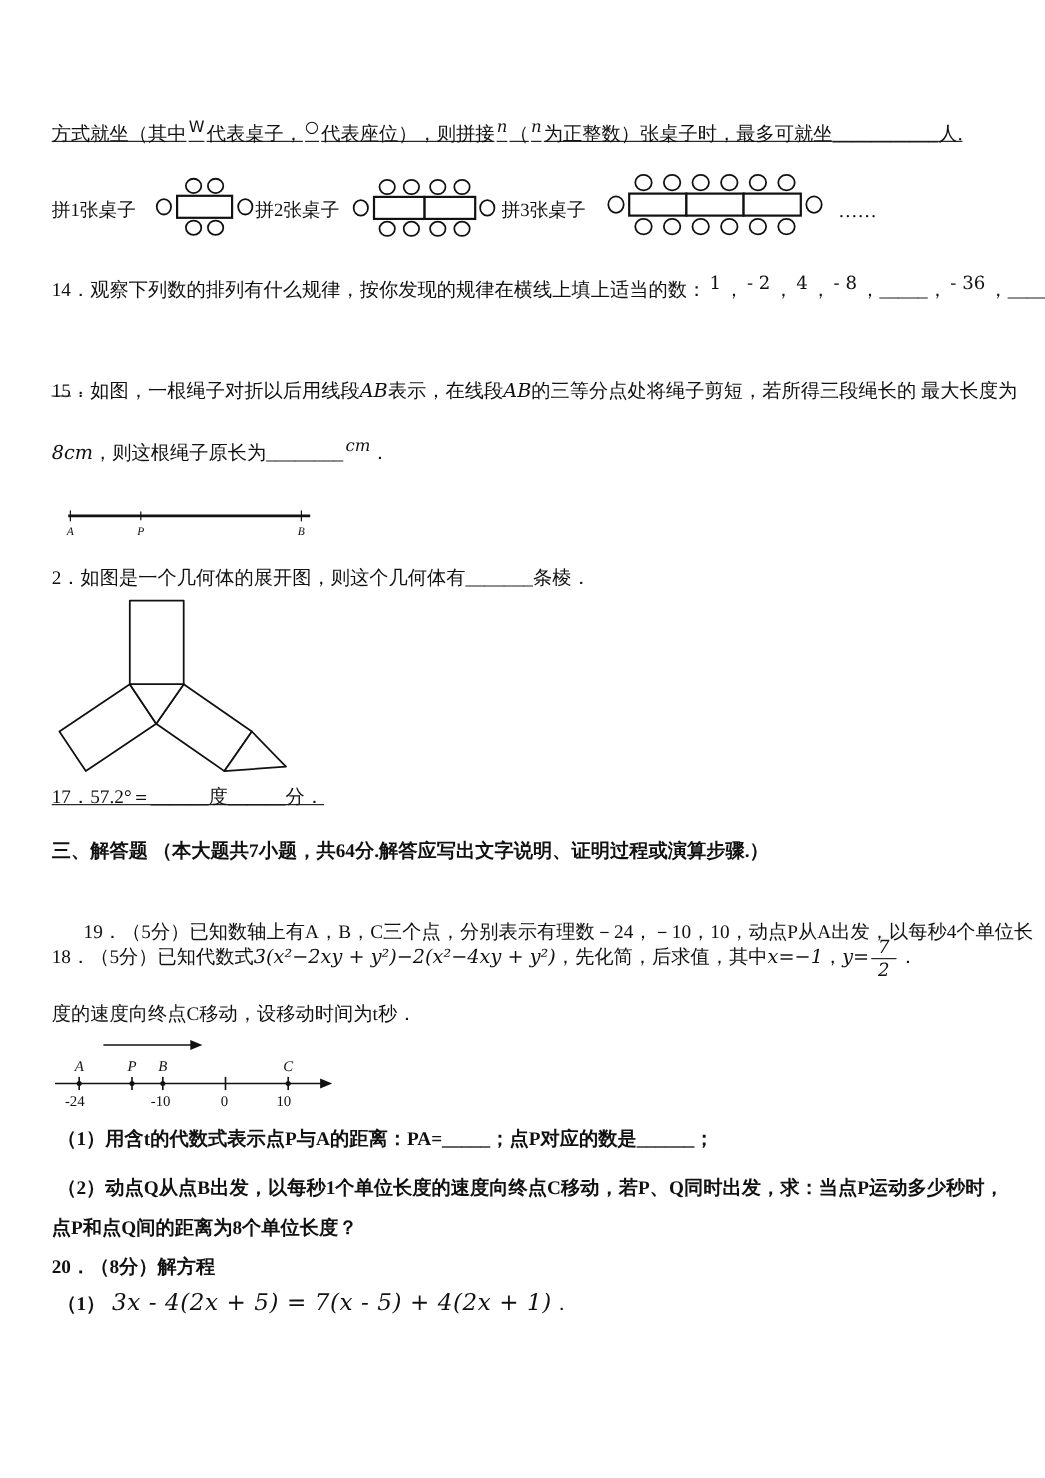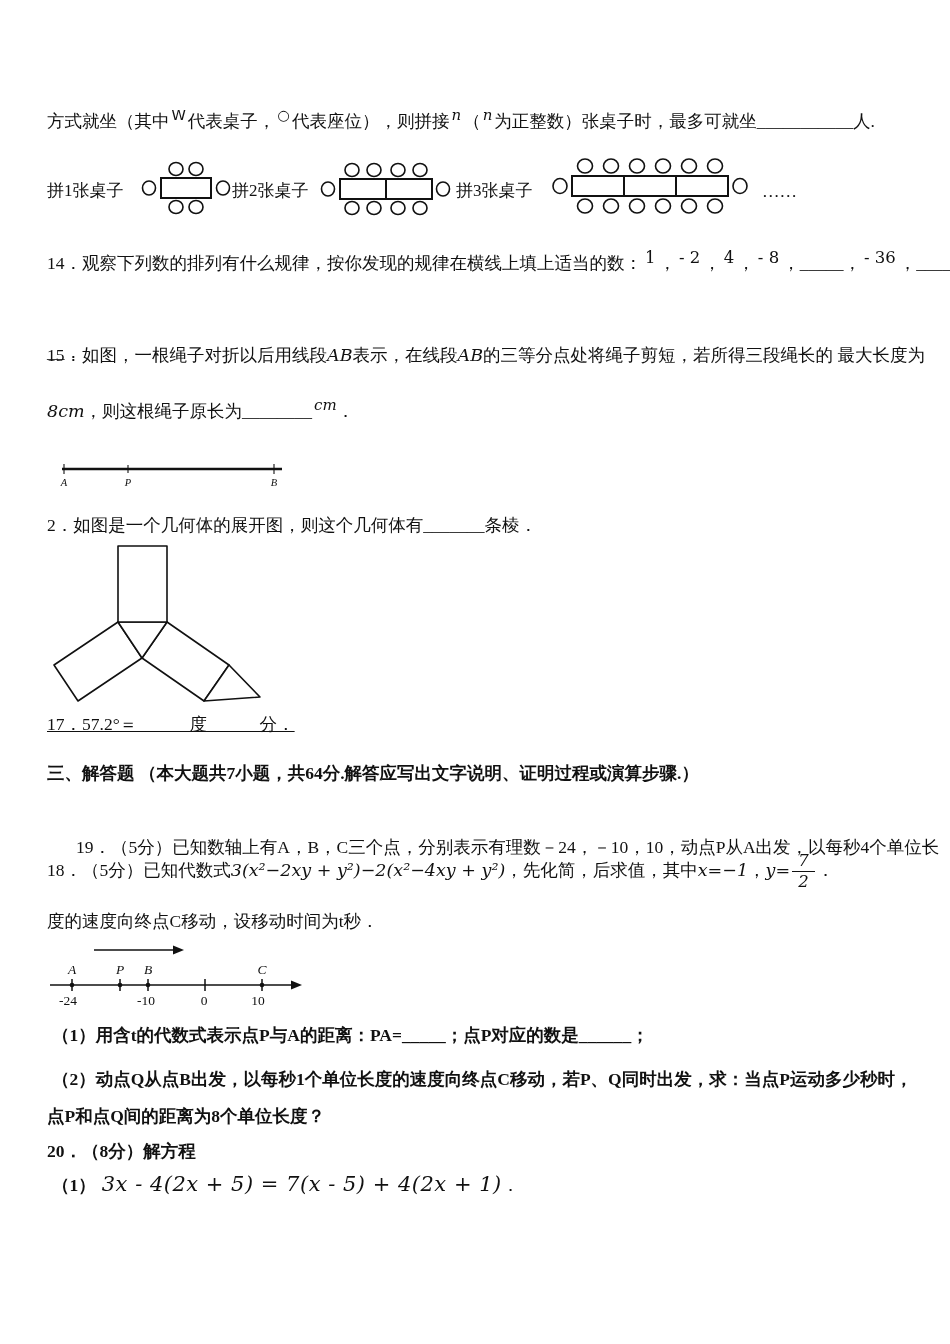--- a/index.html
+++ b/index.html
@@ -21,21 +21,21 @@
   .frac .fnum{display:block;border-bottom:1.3px solid #111;padding:0 6px 1px;}
   .frac .fden{display:block;padding-top:1px;}
   .formula{font-size:21px;font-style:italic;font-family:"DejaVu Serif",serif;letter-spacing:.5px;margin-left:6px;}
   .tbl-label{font-size:17px;}
   svg{display:block;overflow:visible;}
   svg text{font-family:"Liberation Serif","DejaVu Serif",serif;}
 </style>
 </head>
 <body>
 
-<div class="abs txt" style="top:110px;left:47px;">
+<div class="abs txt" style="top:110px;left:47px;text-decoration:underline;">
   <span>方式就坐（其中</span><span class="raised-sym">W</span><span>代表桌子，</span><span class="raised-sym">○</span><span>代表座位），则拼接</span><span class="raised-var">n</span><span>（</span><span class="raised-var">n</span><span>为正整数）张桌子时，最多可就坐</span><span>___________</span><span>人.</span>
 </div>
 
 <div class="abs txt tbl-label" style="top:180px;left:47px;">拼1张桌子</div>
 <svg class="abs" style="top:158px;left:138px;" width="96" height="60" viewBox="0 0 96 60">
   <g fill="#fff" stroke="#111">
     <rect x="23" y="20" width="50" height="20" stroke-width="2"></rect>
     <g stroke-width="1.6">
       <ellipse cx="38" cy="11" rx="7" ry="6.5"></ellipse>
         <ellipse cx="58" cy="11" rx="7" ry="6.5"></ellipse>

